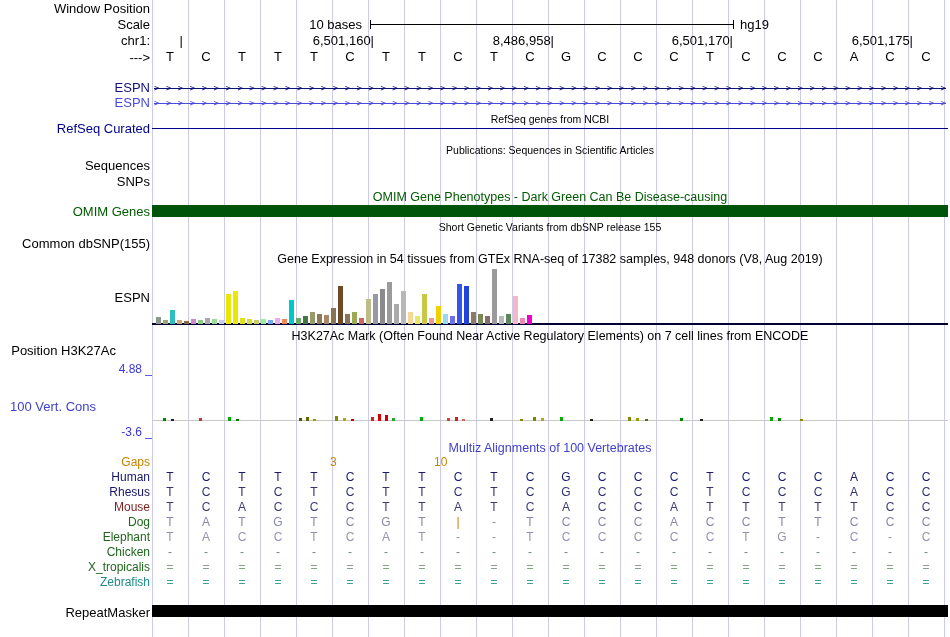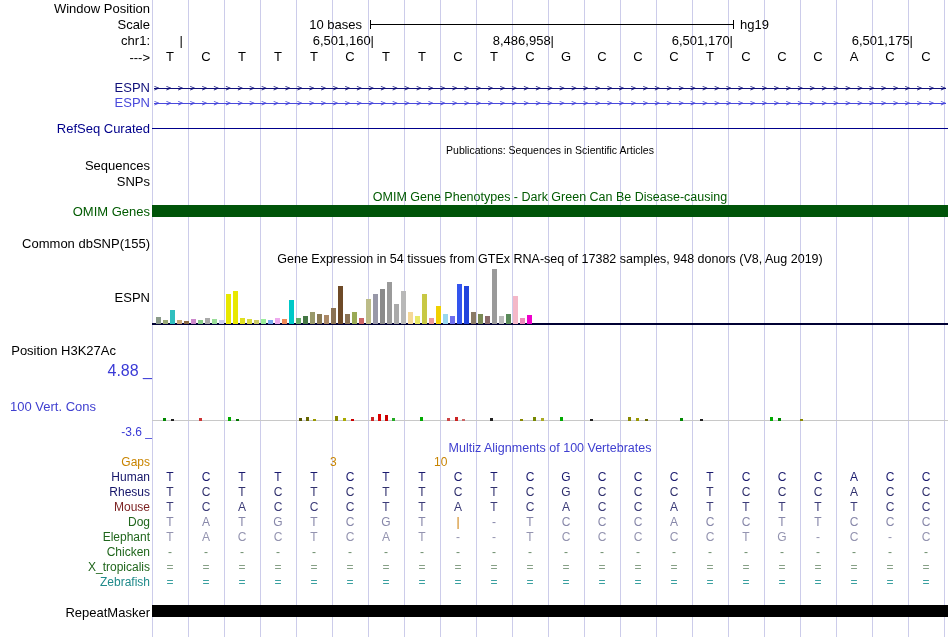--- a/index.html
+++ b/index.html
@@ -44,36 +44,39 @@
     <div class="left-label" style="right: 800px; top: 50px; color: rgb(0, 0, 0); font-size: 13px;">---&gt;</div>
     <div class="left-label" style="right: 800px; top: 80px; color: rgb(16, 16, 122); font-size: 13px;">ESPN</div>
     <div class="left-label" style="right: 800px; top: 95px; color: rgb(73, 73, 219); font-size: 13px;">ESPN</div>
     <div class="left-label" style="right: 800px; top: 121px; color: rgb(0, 0, 139); font-size: 13px;">RefSeq Curated</div>
     <div class="left-label" style="right: 800px; top: 158px; color: rgb(0, 0, 0); font-size: 13px;">Sequences</div>
     <div class="left-label" style="right: 800px; top: 174px; color: rgb(0, 0, 0); font-size: 13px;">SNPs</div>
     <div class="left-label" style="right: 800px; top: 204px; color: rgb(0, 90, 0); font-size: 13px;">OMIM Genes</div>
     <div class="left-label" style="right: 800px; top: 236px; color: rgb(0, 0, 0); font-size: 13px;">Common dbSNP(155)</div>
     <div class="left-label" style="right: 800px; top: 290px; color: rgb(0, 0, 0); font-size: 13px;">ESPN</div>
     <div class="left-label" style="right: 834px; top: 343px; color: rgb(0, 0, 0); font-size: 13px;">Position H3K27Ac</div>
-    <div class="left-label" style="right: 798px; top: 362px; color: rgb(58, 58, 214); font-size: 16px;">4.88 _</div>
+    <div class="left-label" style="right: 798px; top: 362px; color: rgb(58, 58, 214); font-size: 12px;">4.88 _</div>
     <div class="left-label" style="right: 854px; top: 399px; color: rgb(64, 64, 208); font-size: 13px;">100 Vert. Cons</div>
     <div class="left-label" style="right: 798px; top: 425px; color: rgb(58, 58, 214); font-size: 12px;">-3.6 _</div>
     <div class="left-label" style="right: 800px; top: 455px; color: rgb(200, 132, 0); font-size: 12px;">Gaps</div>
     <div class="left-label" style="right: 800px; top: 470px; color: rgb(21, 21, 105); font-size: 12px;">Human</div>
     <div class="left-label" style="right: 800px; top: 485px; color: rgb(21, 21, 105); font-size: 12px;">Rhesus</div>
     <div class="left-label" style="right: 800px; top: 500px; color: rgb(122, 31, 31); font-size: 12px;">Mouse</div>
     <div class="left-label" style="right: 800px; top: 515px; color: rgb(32, 102, 28); font-size: 12px;">Dog</div>
     <div class="left-label" style="right: 800px; top: 530px; color: rgb(32, 102, 28); font-size: 12px;">Elephant</div>
     <div class="left-label" style="right: 800px; top: 545px; color: rgb(32, 102, 28); font-size: 12px;">Chicken</div>
     <div class="left-label" style="right: 800px; top: 560px; color: rgb(32, 102, 28); font-size: 12px;">X_tropicalis</div>
     <div class="left-label" style="right: 800px; top: 575px; color: rgb(31, 138, 138); font-size: 12px;">Zebrafish</div>
     <div class="left-label" style="right: 800px; top: 605px; color: rgb(0, 0, 0); font-size: 13px;">RepeatMasker</div>
+    <div class="center-label" style="top: 113px; color: rgb(0, 0, 0); font-size: 10.5px;">RefSeq genes from NCBI</div>
     <div class="center-label" style="top: 190px; color: rgb(0, 90, 0); font-size: 12.5px;">OMIM Gene Phenotypes - Dark Green Can Be Disease-causing</div>
     <div class="center-label" style="top: 144px; color: rgb(0, 0, 0); font-size: 10.5px;">Publications: Sequences in Scientific Articles</div>
+    <div class="center-label" style="top: 221px; color: rgb(0, 0, 0); font-size: 10.5px;">Short Genetic Variants from dbSNP release 155</div>
     <div class="center-label" style="top: 252px; color: rgb(0, 0, 0); font-size: 12.5px;">Gene Expression in 54 tissues from GTEx RNA-seq of 17382 samples, 948 donors (V8, Aug 2019)</div>
+    <div class="center-label" style="top: 329px; color: rgb(0, 0, 0); font-size: 12.5px;">H3K27Ac Mark (Often Found Near Active Regulatory Elements) on 7 cell lines from ENCODE</div>
     <div class="center-label" style="top: 441px; color: rgb(64, 64, 208); font-size: 12.5px;">Multiz Alignments of 100 Vertebrates</div>
     <div class="rule" style="left: 152px; top: 128px; width: 796px; height: 1px; background: rgb(0, 0, 139);"></div>
     <div class="rule" style="left: 152px; top: 205px; width: 796px; height: 12px; background: rgb(0, 84, 9);"></div>
     <div class="rule" style="left: 152px; top: 323px; width: 796px; height: 2px; background: rgb(0, 0, 51);"></div>
     <div class="rule" style="left: 152px; top: 420px; width: 796px; height: 1px; background: rgb(200, 200, 200);"></div>
     <div class="rule" style="left: 152px; top: 605px; width: 796px; height: 12px; background: rgb(0, 0, 0);"></div>
     <div class="coord" style="left: 183px;">|</div>
     <div class="coord" style="left: 374px;">6,501,160|</div>
     <div class="coord" style="left: 554px;">8,486,958|</div>
     <div class="coord" style="left: 733px;">6,501,170|</div>

